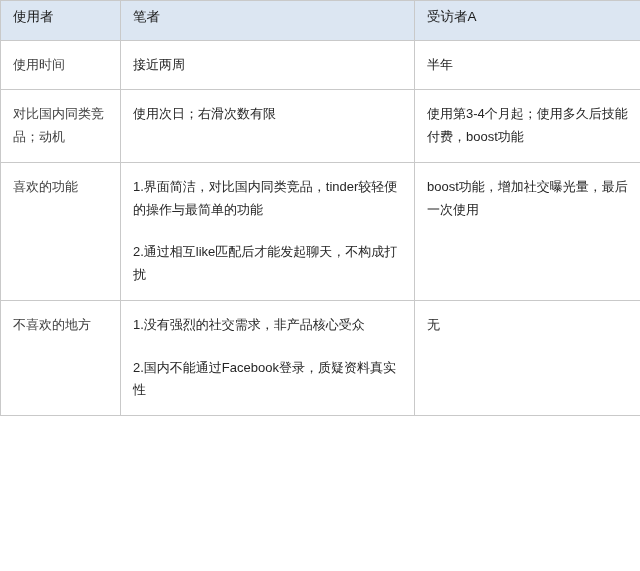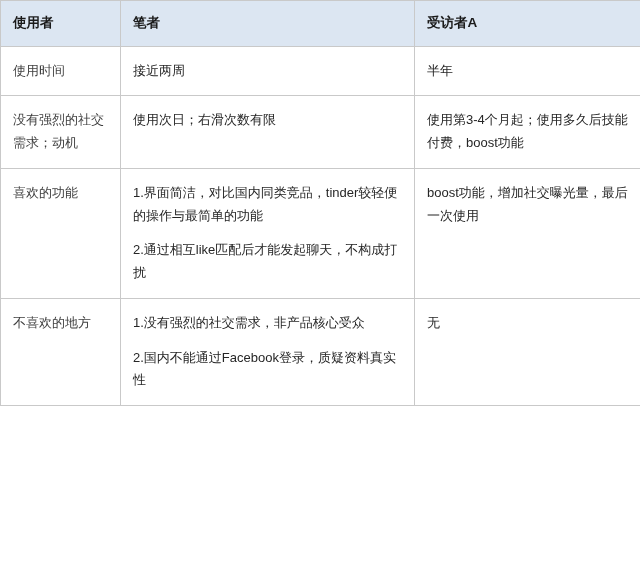--- a/index.html
+++ b/index.html
@@ -35,34 +35,34 @@
     font-weight: normal;
     font-size: 13px;
     line-height: 1.75;
   }
   table.comparison th:first-child,
   table.comparison td:first-child {
     border-left: 1px solid #c9c9c9;
   }
   table.comparison thead th {
     background: #dce6f2;
-    font-weight: bold;
+    font-weight: normal;
     font-size: 13.5px;
-    padding-top: 10px;
+    padding-top: 4px;
     padding-bottom: 11px;
     color: #1a1a1a;
   }
   table.comparison tbody td:first-child {
     color: #3f3f3f;
   }
   .cell-p {
     margin: 0;
   }
   .cell-p + .cell-p {
-    margin-top: 12px;
+    margin-top: 20px;
   }
   .row-tall td {
     padding-top: 14px;
     padding-bottom: 14px;
   }
 </style>
 </head>
 <body>
 
 <table class="comparison">
@@ -82,21 +82,21 @@
     <tr>
       <td>使用时间</td>
       <td>
         <p class="cell-p">接近两周</p>
       </td>
       <td>
         <p class="cell-p">半年</p>
       </td>
     </tr>
     <tr class="row-tall">
-      <td>没有强烈的社交需求；动机</td>
+      <td>对比国内同类竞品；动机</td>
       <td>
         <p class="cell-p">使用次日；右滑次数有限</p>
       </td>
       <td>
         <p class="cell-p">使用第3-4个月起；使用多久后技能付费，boost功能</p>
       </td>
     </tr>
     <tr class="row-tall">
       <td>喜欢的功能</td>
       <td>

